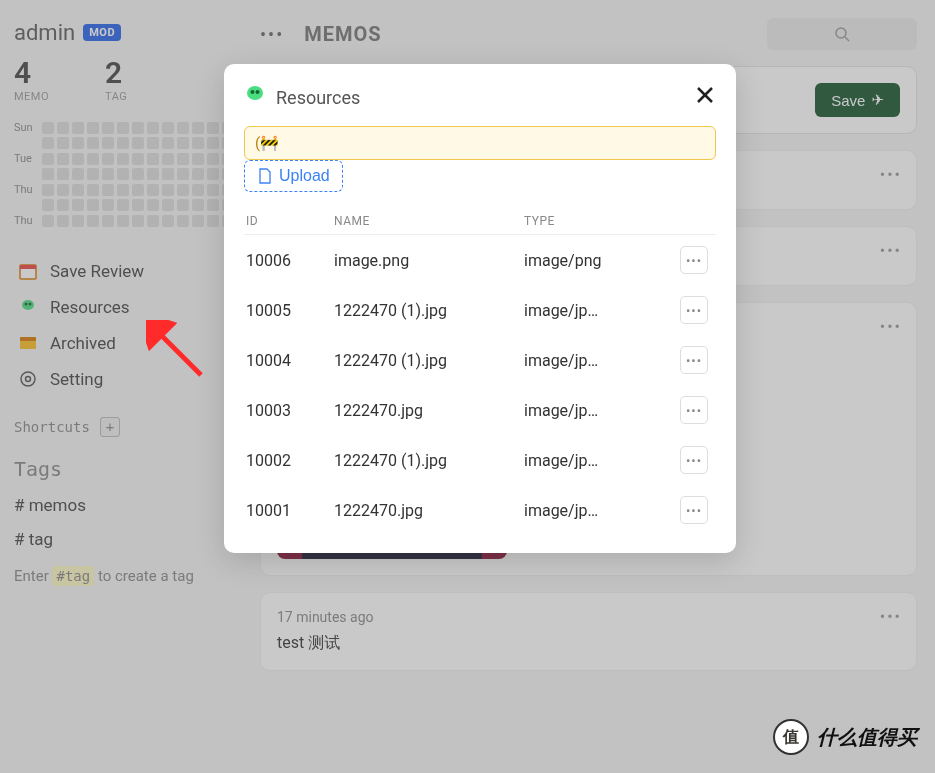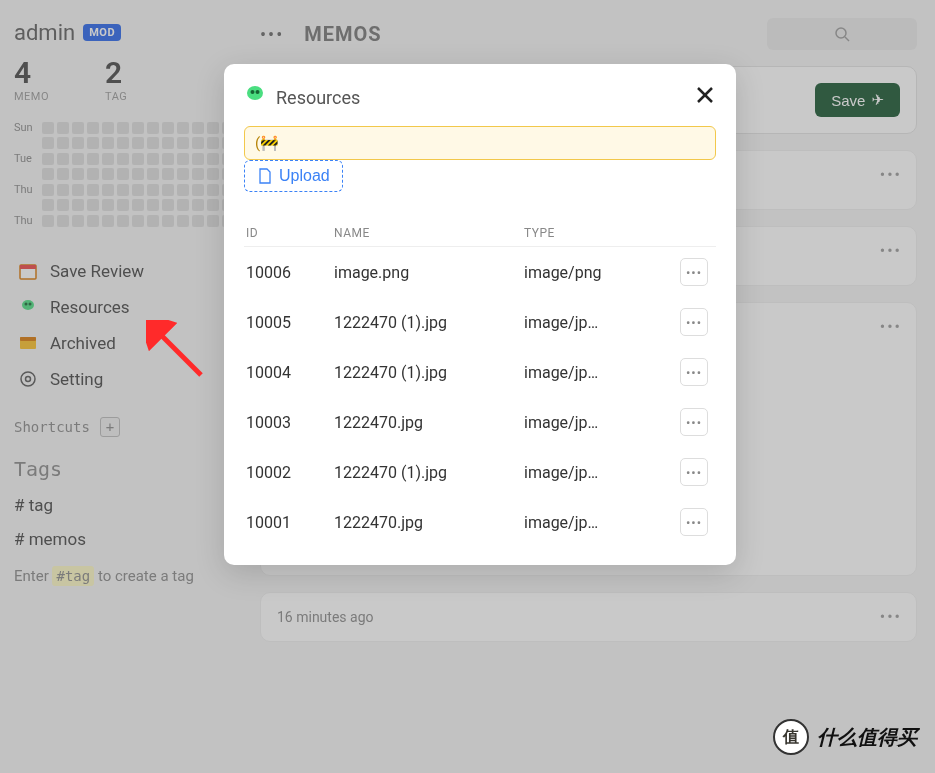--- a/index.html
+++ b/index.html
@@ -47,21 +47,21 @@
   .memo-text { font-size: 16px; color: #333; margin-top: 8px; }
 
   
   .overlay { position: absolute; inset: 0; background: rgba(100,100,100,0.35); }
   .modal { position: absolute; top: 64px; left: 224px; width: 512px; background: #fff; border-radius: 10px; padding: 20px 20px 18px; box-shadow: 0 8px 30px rgba(0,0,0,0.15); }
   .modal-head { display: flex; align-items: center; gap: 10px; }
   .modal-title { font-size: 18px; color: #555; }
   .close-x { margin-left: auto; cursor: pointer; }
   .wip-banner { margin-top: 16px; border: 1px solid #f2c84b; background: #fff9e6; color: #b8860b; font-size: 15px; padding: 7px 10px; border-radius: 6px; display: flex; align-items: center; gap: 6px; }
   .upload-btn { margin-top: 0; border: 1.5px dashed #3b82f6; color: #3b82f6; background: #fff; padding: 6px 12px; border-radius: 6px; font-size: 16px; display: inline-flex; align-items: center; gap: 6px; cursor: pointer; }
-  .tbl { margin-top: 28px; width: 100%; }
+  .tbl { margin-top: 16px; width: 100%; }
   .tbl-head { display: flex; font-size: 12px; color: #888; letter-spacing: 0.5px; padding: 6px 0; border-bottom: 1px solid #eee; }
   .col-id { width: 90px; padding-left: 2px;}
   .col-name { width: 190px; }
   .col-type { flex: 1; }
   .col-act { width: 36px; }
   .tbl-row { display: flex; align-items: center; padding: 11px 0; font-size: 16px; color: #333; }
   .row-more { width: 28px; height: 28px; border: 1px solid #ddd; border-radius: 5px; display: flex; align-items: center; justify-content: center; color: #888; cursor: pointer; font-size: 13px; letter-spacing: 1px;}
 
   .arrow { position: absolute; top: 320px; left: 146px; pointer-events: none; }
 
@@ -254,22 +254,22 @@
         </span>
         <span>Setting</span>
       </div>
     </nav>
     <div class="shortcuts">
       <span>Shortcuts</span>
       <span class="plus-btn">+</span>
     </div>
     <div class="tags-section">
       <div class="tags-title">Tags</div>
+      <div class="tag-item"># memos</div>
       <div class="tag-item"># tag</div>
-      <div class="tag-item"># memos</div>
       <div class="tag-hint">
         <span>Enter </span><code>#tag</code><span> to create a tag</span>
       </div>
     </div>
   </aside>
 
   <main class="main">
     <div class="topbar">
       <span class="dots">•••</span>
       <span class="app-title">MEMOS</span>
@@ -296,22 +296,23 @@
       <span class="memo-dots">•••</span>
       <div class="memo-img">
         <div class="anime-bangs"></div>
         <div class="anime-head"></div>
         <div class="anime-eye eye-l"></div>
         <div class="anime-eye eye-r"></div>
         <div class="anime-body"></div>
       </div>
     </div>
     <div class="memo-card">
-      <div class="memo-time">16 minutes ago</div>
+      <div class="memo-time">17 minutes ago</div>
       <span class="memo-dots">•••</span>
+      <div class="memo-text">test 测试</div>
     </div>
   </main>
 </div>
 
 <div class="overlay"></div>
 
 <div class="modal">
   <div class="modal-head">
     <span>
       <svg width="22" height="22" viewBox="0 0 22 22">

